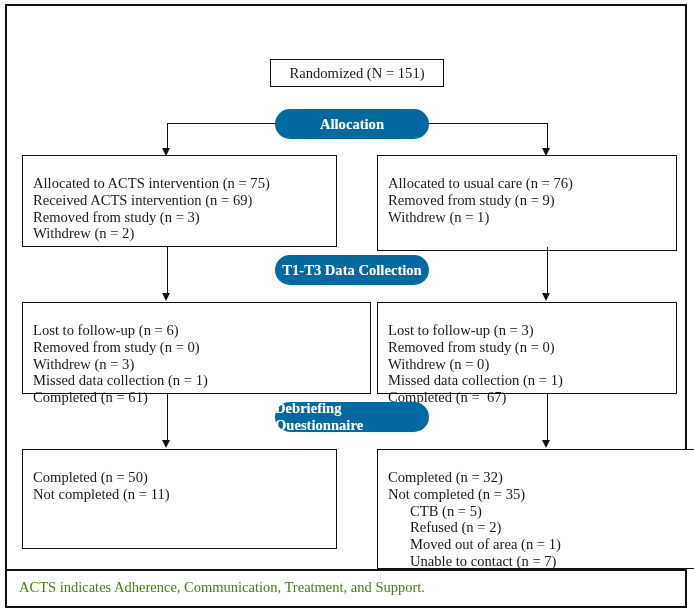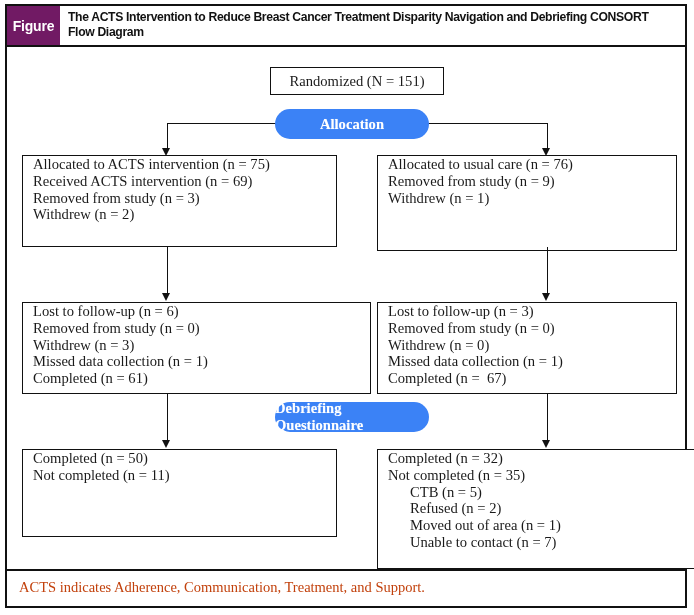--- a/index.html
+++ b/index.html
@@ -76,31 +76,31 @@
   #footnote {
     position: absolute;
     left: 0;
     bottom: 0;
     width: 100%;
     height: 37px;
     border-top: 2px solid #111111;
     box-sizing: border-box;
     font-size: 14.5px;
     padding: 8px 0 0 12px;
-    color: #c2410c;
+    color: #4d7c0f;
     margin-top: 17px;
   }
 
   
   .flow-box {
     position: absolute;
     border: 1.4px solid #111111;
     box-sizing: border-box;
     background: #ffffff;
-    padding: 0 0 0 10px;
+    padding: 19px 0 0 10px;
   }
   .flow-box .line {
     font-size: 14.6px;
     line-height: 16.8px;
     white-space: pre;
     color: #1a1a1a;
   }
   .flow-box .line.indent {
     padding-left: 22px;
   }
@@ -110,21 +110,21 @@
     align-items: center;
     justify-content: center;
   }
   .box-center .line {
     padding: 0;
   }
 
   
   .stage-pill {
     position: absolute;
-    background: #3b82f6;
+    background: #0369a1;
     color: #ffffff;
     border-radius: 26px;
     display: flex;
     align-items: center;
     justify-content: center;
     font-weight: bold;
     font-size: 14.6px;
     z-index: 5;
     text-shadow: 0 0 1px rgba(255,255,255,0.35);
   }
@@ -147,28 +147,24 @@
     border-left: 4.5px solid transparent;
     border-right: 4.5px solid transparent;
     border-top: 8px solid #111111;
   }
 </style>
 </head>
 <body>
 
 <div id="figure-frame">
 
-  <div id="title-bar">
-    <div id="figure-badge">Figure</div>
-    <div id="title-text">The ACTS Intervention to Reduce Breast Cancer Treatment Disparity Navigation and Debriefing CONSORT Flow Diagram</div>
-  </div>
 
   <div id="diagram">
 
-    <div class="flow-box box-center" style="left:263px; top:20px; width:174px; height:28px;">
+    <div class="flow-box box-center" style="left:263px; top:12px; width:174px; height:28px;">
       <span class="line">Randomized (N = 151)</span>
     </div>
 
     <div class="hline" style="left:160px; top:76px; width:380px;"></div>
     <div class="vline" style="left:160px; top:76px; height:27px;"></div>
     <div class="arrowhead" style="left:155px; top:101px;"></div>
     <div class="vline" style="left:540px; top:76px; height:27px;"></div>
     <div class="arrowhead" style="left:535px; top:101px;"></div>
 
     <div class="stage-pill" style="left:268px; top:62px; width:154px; height:30px;">
@@ -186,20 +182,23 @@
       <div class="line">Allocated to usual care (n = 76)</div>
       <div class="line">Removed from study (n = 9)</div>
       <div class="line">Withdrew (n = 1)</div>
     </div>
 
     <div class="vline" style="left:160px; top:200px; height:48px;"></div>
     <div class="arrowhead" style="left:155px; top:246px;"></div>
     <div class="vline" style="left:540px; top:200px; height:48px;"></div>
     <div class="arrowhead" style="left:535px; top:246px;"></div>
 
+    <div class="stage-pill" style="left:268px; top:208px; width:154px; height:30px;">
+      <span>T1-T3 Data Collection</span>
+    </div>
 
     <div class="flow-box" style="left:15px; top:255px; width:349px; height:92px;">
       <div class="line">Lost to follow-up (n = 6)</div>
       <div class="line">Removed from study (n = 0)</div>
       <div class="line">Withdrew (n = 3)</div>
       <div class="line">Missed data collection (n = 1)</div>
       <div class="line">Completed (n = 61)</div>
     </div>
 
     <div class="flow-box" style="left:370px; top:255px; width:300px; height:92px;">
@@ -212,21 +211,21 @@
 
     <div class="vline" style="left:160px; top:347px; height:48px;"></div>
     <div class="arrowhead" style="left:155px; top:393px;"></div>
     <div class="vline" style="left:540px; top:347px; height:48px;"></div>
     <div class="arrowhead" style="left:535px; top:393px;"></div>
 
     <div class="stage-pill" style="left:268px; top:355px; width:154px; height:30px;">
       <span>Debriefing Questionnaire</span>
     </div>
 
-    <div class="flow-box" style="left:15px; top:402px; width:315px; height:88px;">
+    <div class="flow-box" style="left:15px; top:402px; width:315px; height:100px;">
       <div class="line">Completed (n = 50)</div>
       <div class="line">Not completed (n = 11)</div>
     </div>
 
     <div class="flow-box" style="left:370px; top:402px; width:360px; height:120px;">
       <div class="line">Completed (n = 32)</div>
       <div class="line">Not completed (n = 35)</div>
       <div class="line indent">CTB (n = 5)</div>
       <div class="line indent">Refused (n = 2)</div>
       <div class="line indent">Moved out of area (n = 1)</div>

